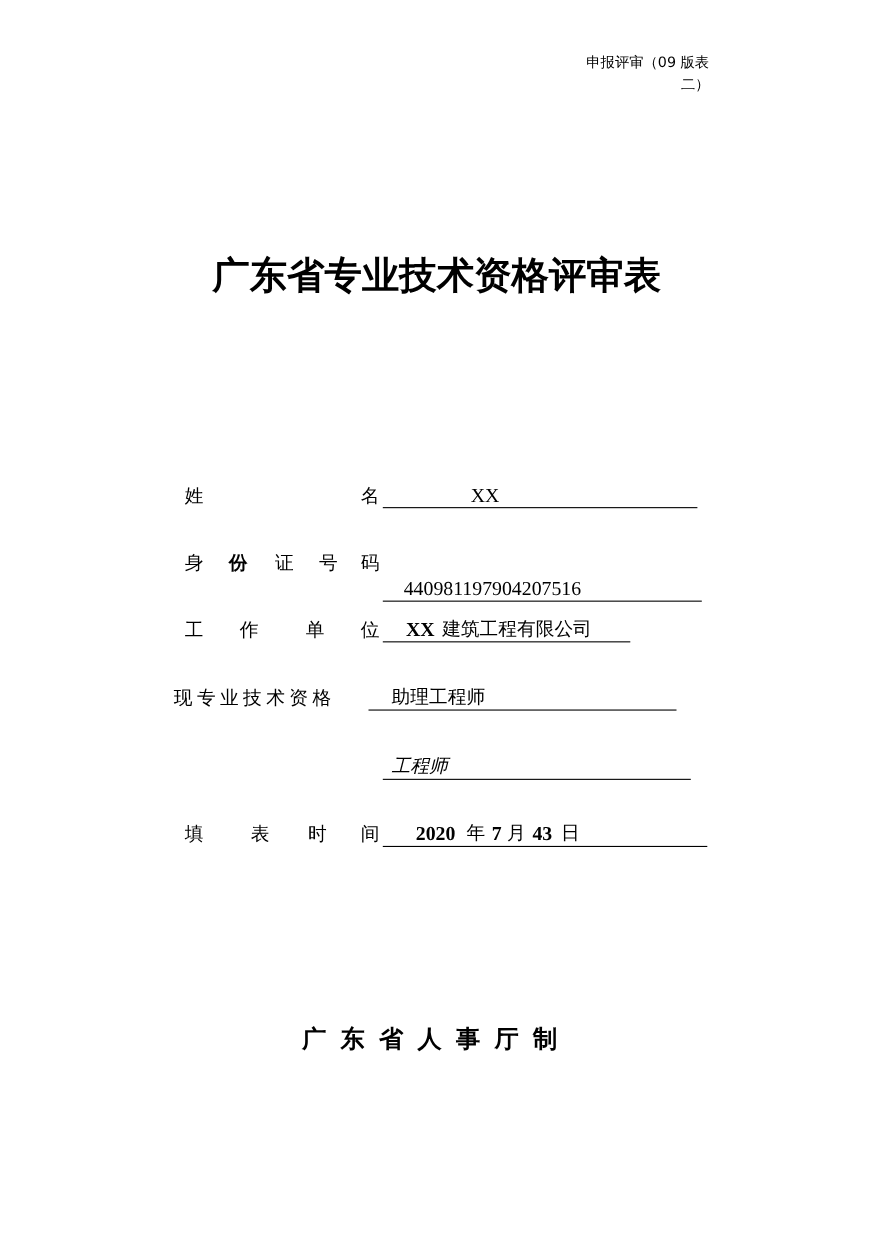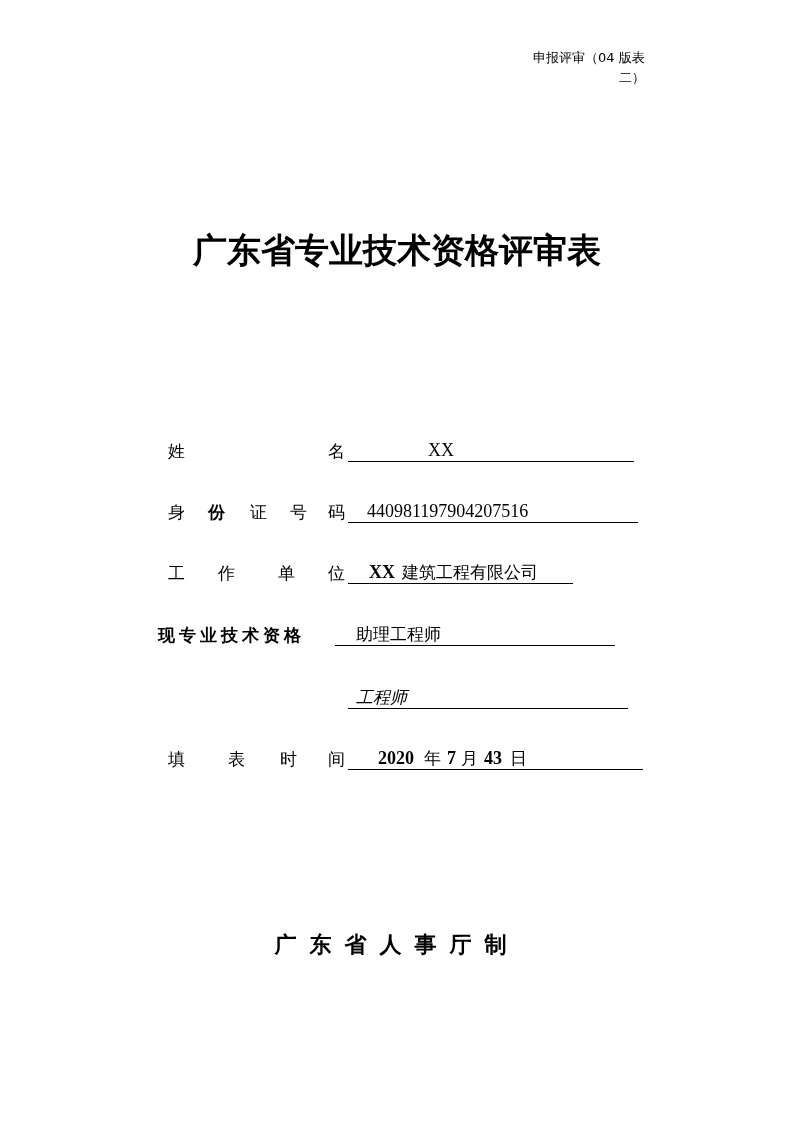--- a/index.html
+++ b/index.html
@@ -25,57 +25,57 @@
   .val.cjk { font-family: "DejaVu Sans", sans-serif; font-size: 17px; }
   .bold { font-weight: bold; }
   .footer {
     left: 0; width: 794px; top: 930px; text-align: center;
     font-size: 22px; font-weight: bold; letter-spacing: 13px;
   }
 </style>
 </head>
 <body>
 
-<div class="abs corner corner-1">申报评审（04 版表</div>
+<div class="abs corner corner-1">申报评审（09 版表</div>
 <div class="abs corner corner-2">二）</div>
 
 <div class="abs title">广东省专业技术资格评审表</div>
 
 <div class="row" style="top:437px; width:794px;">
   <span class="lbl" style="left:168px;">姓</span>
   <span class="lbl" style="left:328px;">名</span>
   <div class="field" style="left:348px; width:286px;">
     <span class="val" style="left:80px;">XX</span>
   </div>
 </div>
 
 <div class="row" style="top:498px; width:794px;">
   <span class="lbl" style="left:168px;">身</span>
   <span class="lbl bold" style="left:208px;">份</span>
   <span class="lbl" style="left:250px;">证</span>
   <span class="lbl" style="left:290px;">号</span>
   <span class="lbl" style="left:328px;">码</span>
-  <div class="field" style="left:348px; width:290px;">
+  <div class="field" style="left:348px; width:290px;margin-top:24px;">
     <span class="val" style="left:19px;">440981197904207516</span>
   </div>
 </div>
 
 <div class="row" style="top:559px; width:794px;">
   <span class="lbl" style="left:168px;">工</span>
   <span class="lbl" style="left:218px;">作</span>
   <span class="lbl" style="left:278px;">单</span>
   <span class="lbl" style="left:328px;">位</span>
   <div class="field" style="left:348px; width:225px;">
     <span class="val bold" style="left:21px;">XX</span>
     <span class="val cjk" style="left:54px;">建筑工程有限公司</span>
   </div>
 </div>
 
 <div class="row" style="top:621px; width:794px;">
-  <span class="lbl" style="left:158px; letter-spacing:4px;font-weight:bold;">现专业技术资格</span>
+  <span class="lbl" style="left:158px; letter-spacing:4px;">现专业技术资格</span>
   <div class="field" style="left:335px; width:280px;">
     <span class="val cjk" style="left:21px;">助理工程师</span>
   </div>
 </div>
 
 <div class="row" style="top:684px; width:794px;">
   <div class="field" style="left:348px; width:280px;">
     <span class="val cjk" style="left:8px;font-style:italic;">工程师</span>
   </div>
 </div>

